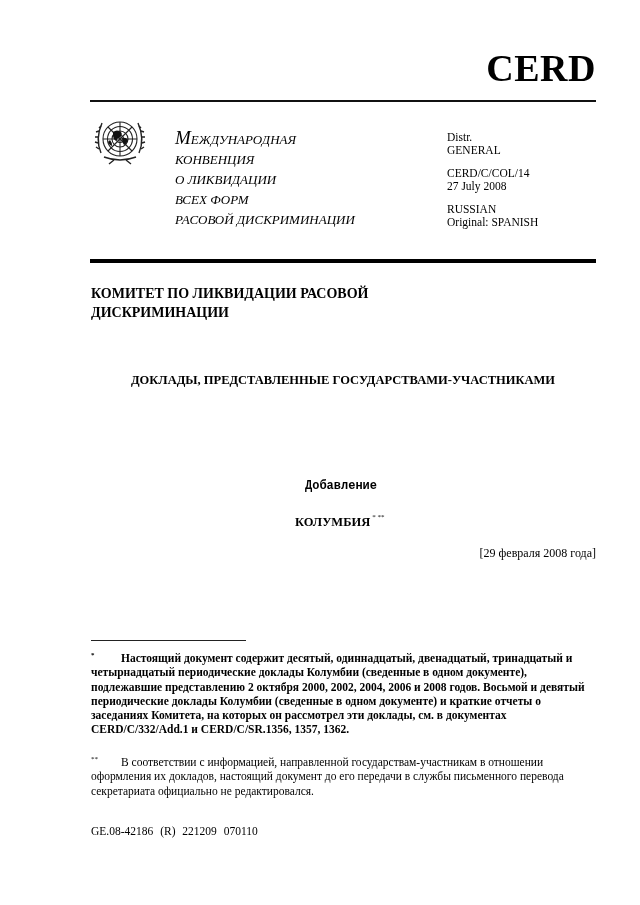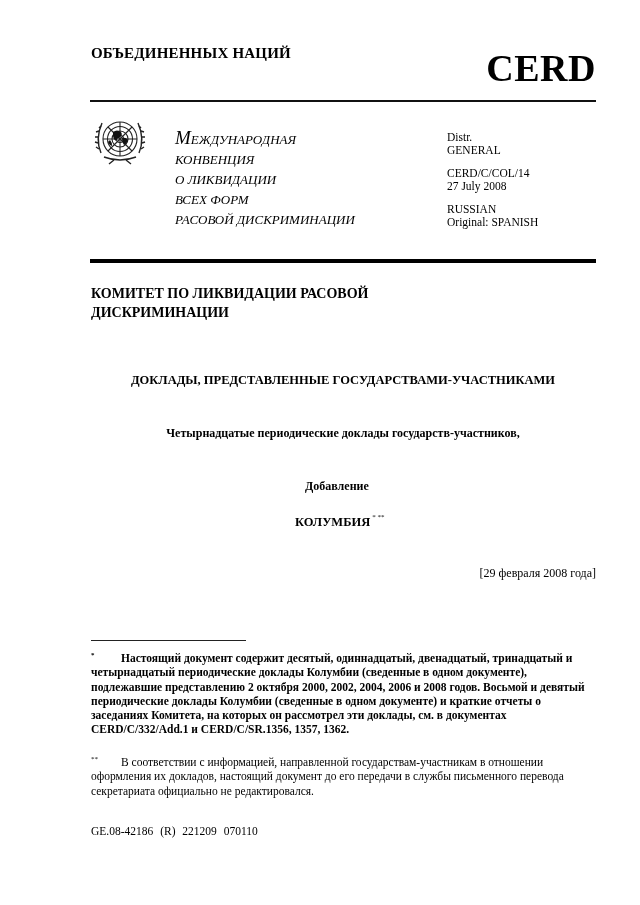--- a/index.html
+++ b/index.html
@@ -13,36 +13,35 @@
   .conv { left: 175px; top: 128px; font-style: italic; font-size: 13px; line-height: 20px; }
   .conv .first { font-size: 13px; }
   .conv .first .cap { font-size: 19px; }
   .symbol { left: 447px; top: 131px; font-size: 11.5px; line-height: 12.5px; }
   .symbol .blk { margin-bottom: 11px; }
   .rule-thick { left: 90px; top: 259px; width: 506px; height: 4px; background: #000; }
   .committee { left: 91px; top: 284px; font-weight: bold; font-size: 14px; line-height: 19px; }
   .center { left: 90px; width: 506px; text-align: center; }
   .title { top: 372px; font-weight: bold; font-size: 12.5px; line-height: 17px; }
   .subtitle { top: 424px; font-weight: bold; font-size: 12px; line-height: 19px; }
-  .addendum { left: 305px; top: 479px; font-weight: bold; font-size: 12px; }
+  .addendum { left: 305px; top: 479px; font-weight: bold; font-size: 12px; font-family: Liberation Mono, monospace; }
   .country { left: 295px; top: 513px; font-weight: bold; font-size: 12.5px; }
   .country sup { font-size: 7px; font-weight: normal; vertical-align: 7px; margin-left: 2px; }
-  .date { right: 44px; top: 546px; font-size: 12px; margin-top: 20px; }
+  .date { right: 44px; top: 546px; font-size: 12px; }
   .fn-sep { left: 91px; top: 640px; width: 155px; height: 1px; background: #222; }
   .fn { left: 91px; width: 506px; font-size: 11.5px; line-height: 14.3px; }
   .fn .mark { font-size: 7px; vertical-align: 5px; display: inline-block; width: 30px; }
   .fn1 { top: 648px; font-weight: bold; }
   .fn2 { top: 752px; }
   .gecode { left: 91px; top: 825px; font-size: 11.5px; word-spacing: 4px; }
 </style>
 </head>
 <body>
 
 <div class="abs org">
-  <div>ОБЪЕДИНЕННЫХ НАЦИЙ</div>
 </div>
 
 <div class="abs cerd">CERD</div>
 
 <div class="abs rule-top"></div>
 
 <div class="abs emblem">
   <svg width="56" height="56" viewBox="0 0 56 56">
     <g fill="none" stroke="#222" stroke-width="1.1">
       <circle cx="28" cy="26" r="17"></circle>
@@ -98,21 +97,20 @@
 <div class="abs committee">
   <div>КОМИТЕТ ПО ЛИКВИДАЦИИ РАСОВОЙ</div>
   <div>ДИСКРИМИНАЦИИ</div>
 </div>
 
 <div class="abs center title">
   <div>ДОКЛАДЫ, ПРЕДСТАВЛЕННЫЕ ГОСУДАРСТВАМИ-УЧАСТНИКАМИ</div>
 </div>
 
 <div class="abs center subtitle">
-  <div>Четырнадцатые периодические доклады государств-участников,</div>
 </div>
 
 <div class="abs addendum">Добавление</div>
 
 <div class="abs country"><span>КОЛУМБИЯ</span><sup>* **</sup></div>
 
 <div class="abs date">[29 февраля 2008 года]</div>
 
 <div class="abs fn-sep"></div>
 

